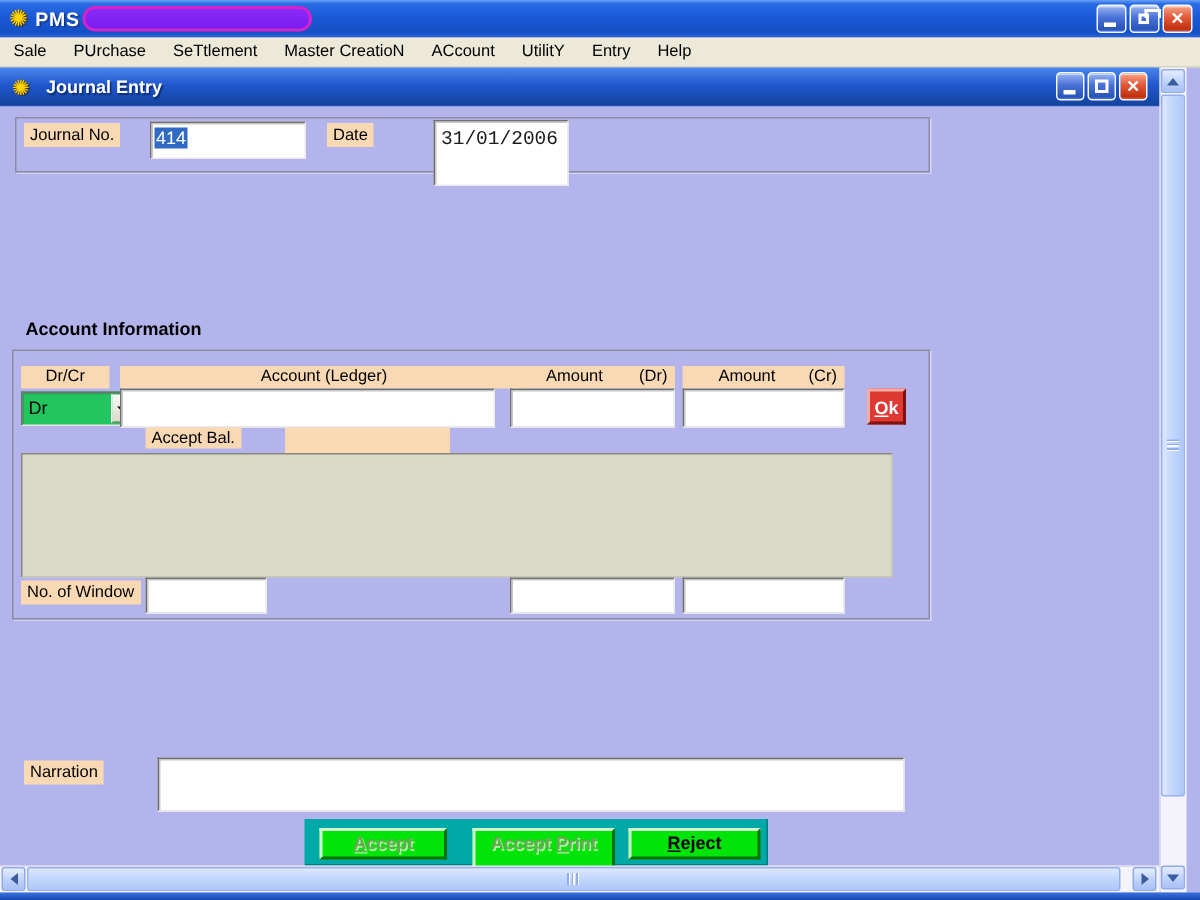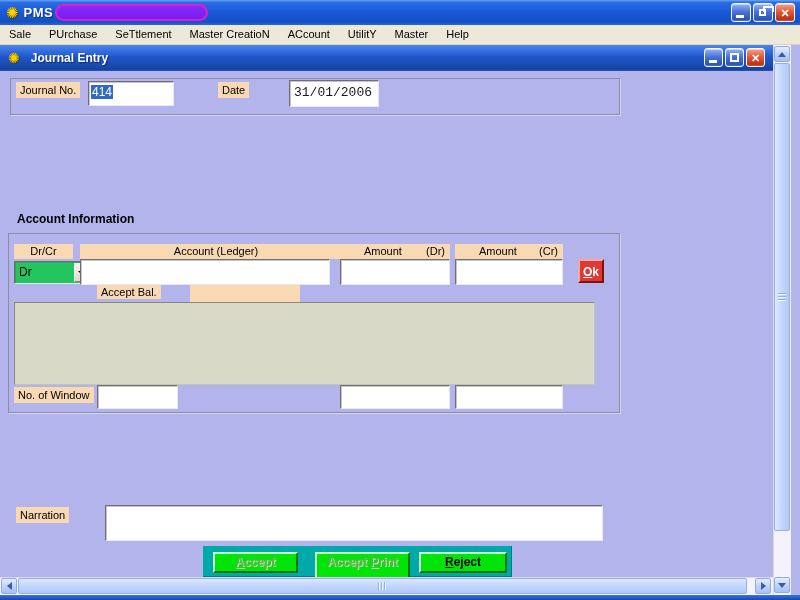--- a/index.html
+++ b/index.html
@@ -116,21 +116,21 @@
     </span>
   </div>
 
   <div class="menubar">
     <span class="menu-item">Sale</span>
     <span class="menu-item">PUrchase</span>
     <span class="menu-item">SeTtlement</span>
     <span class="menu-item">Master CreatioN</span>
     <span class="menu-item">ACcount</span>
     <span class="menu-item">UtilitY</span>
-    <span class="menu-item">Master</span>
+    <span class="menu-item">Entry</span>
     <span class="menu-item">Help</span>
   </div>
 
   <div class="child-titlebar">
     <span class="app-icon" style="font-size:14px;">✺</span>
     <span class="child-title">Journal Entry</span>
     <span class="child-btns">
       <span class="xpbtn">
           <span class="glyph-min"></span>
         </span>
@@ -140,25 +140,25 @@
       <span class="xpbtn close">
           <span class="glyph-x">✕</span>
         </span>
     </span>
   </div>
 
   <div class="client">
 
     <div class="groupbox" style="left:10px; top:7px; width:610px; height:37px;"></div>
     <span class="plabel" style="left:16px; top:11px;">Journal No.</span>
-    <div class="sunken" style="left:88px; top:10px; width:86px; height:25px;">
+    <div class="sunken" style="left:100px; top:10px; width:104px; height:25px;">
       <span class="sel-text">414</span>
     </div>
     <span class="plabel" style="left:218px; top:11px;">Date</span>
-    <div class="sunken" style="left:289px; top:9px; width:90px; height:27px;">
+    <div class="sunken" style="left:289px; top:9px; width:90px; height:44px;">
       <span class="mono">31/01/2006</span>
     </div>
 
     <div class="groupbox" style="left:8px; top:162px; width:612px; height:180px;"></div>
     <span class="gb-title" style="left:14px; top:141px;">Account Information</span>
 
     <div class="headerbox" style="left:14px; top:173px; width:59px;">
       <span>Dr/Cr</span>
     </div>
     <div class="headerbox" style="left:80px; top:173px; width:272px;">

